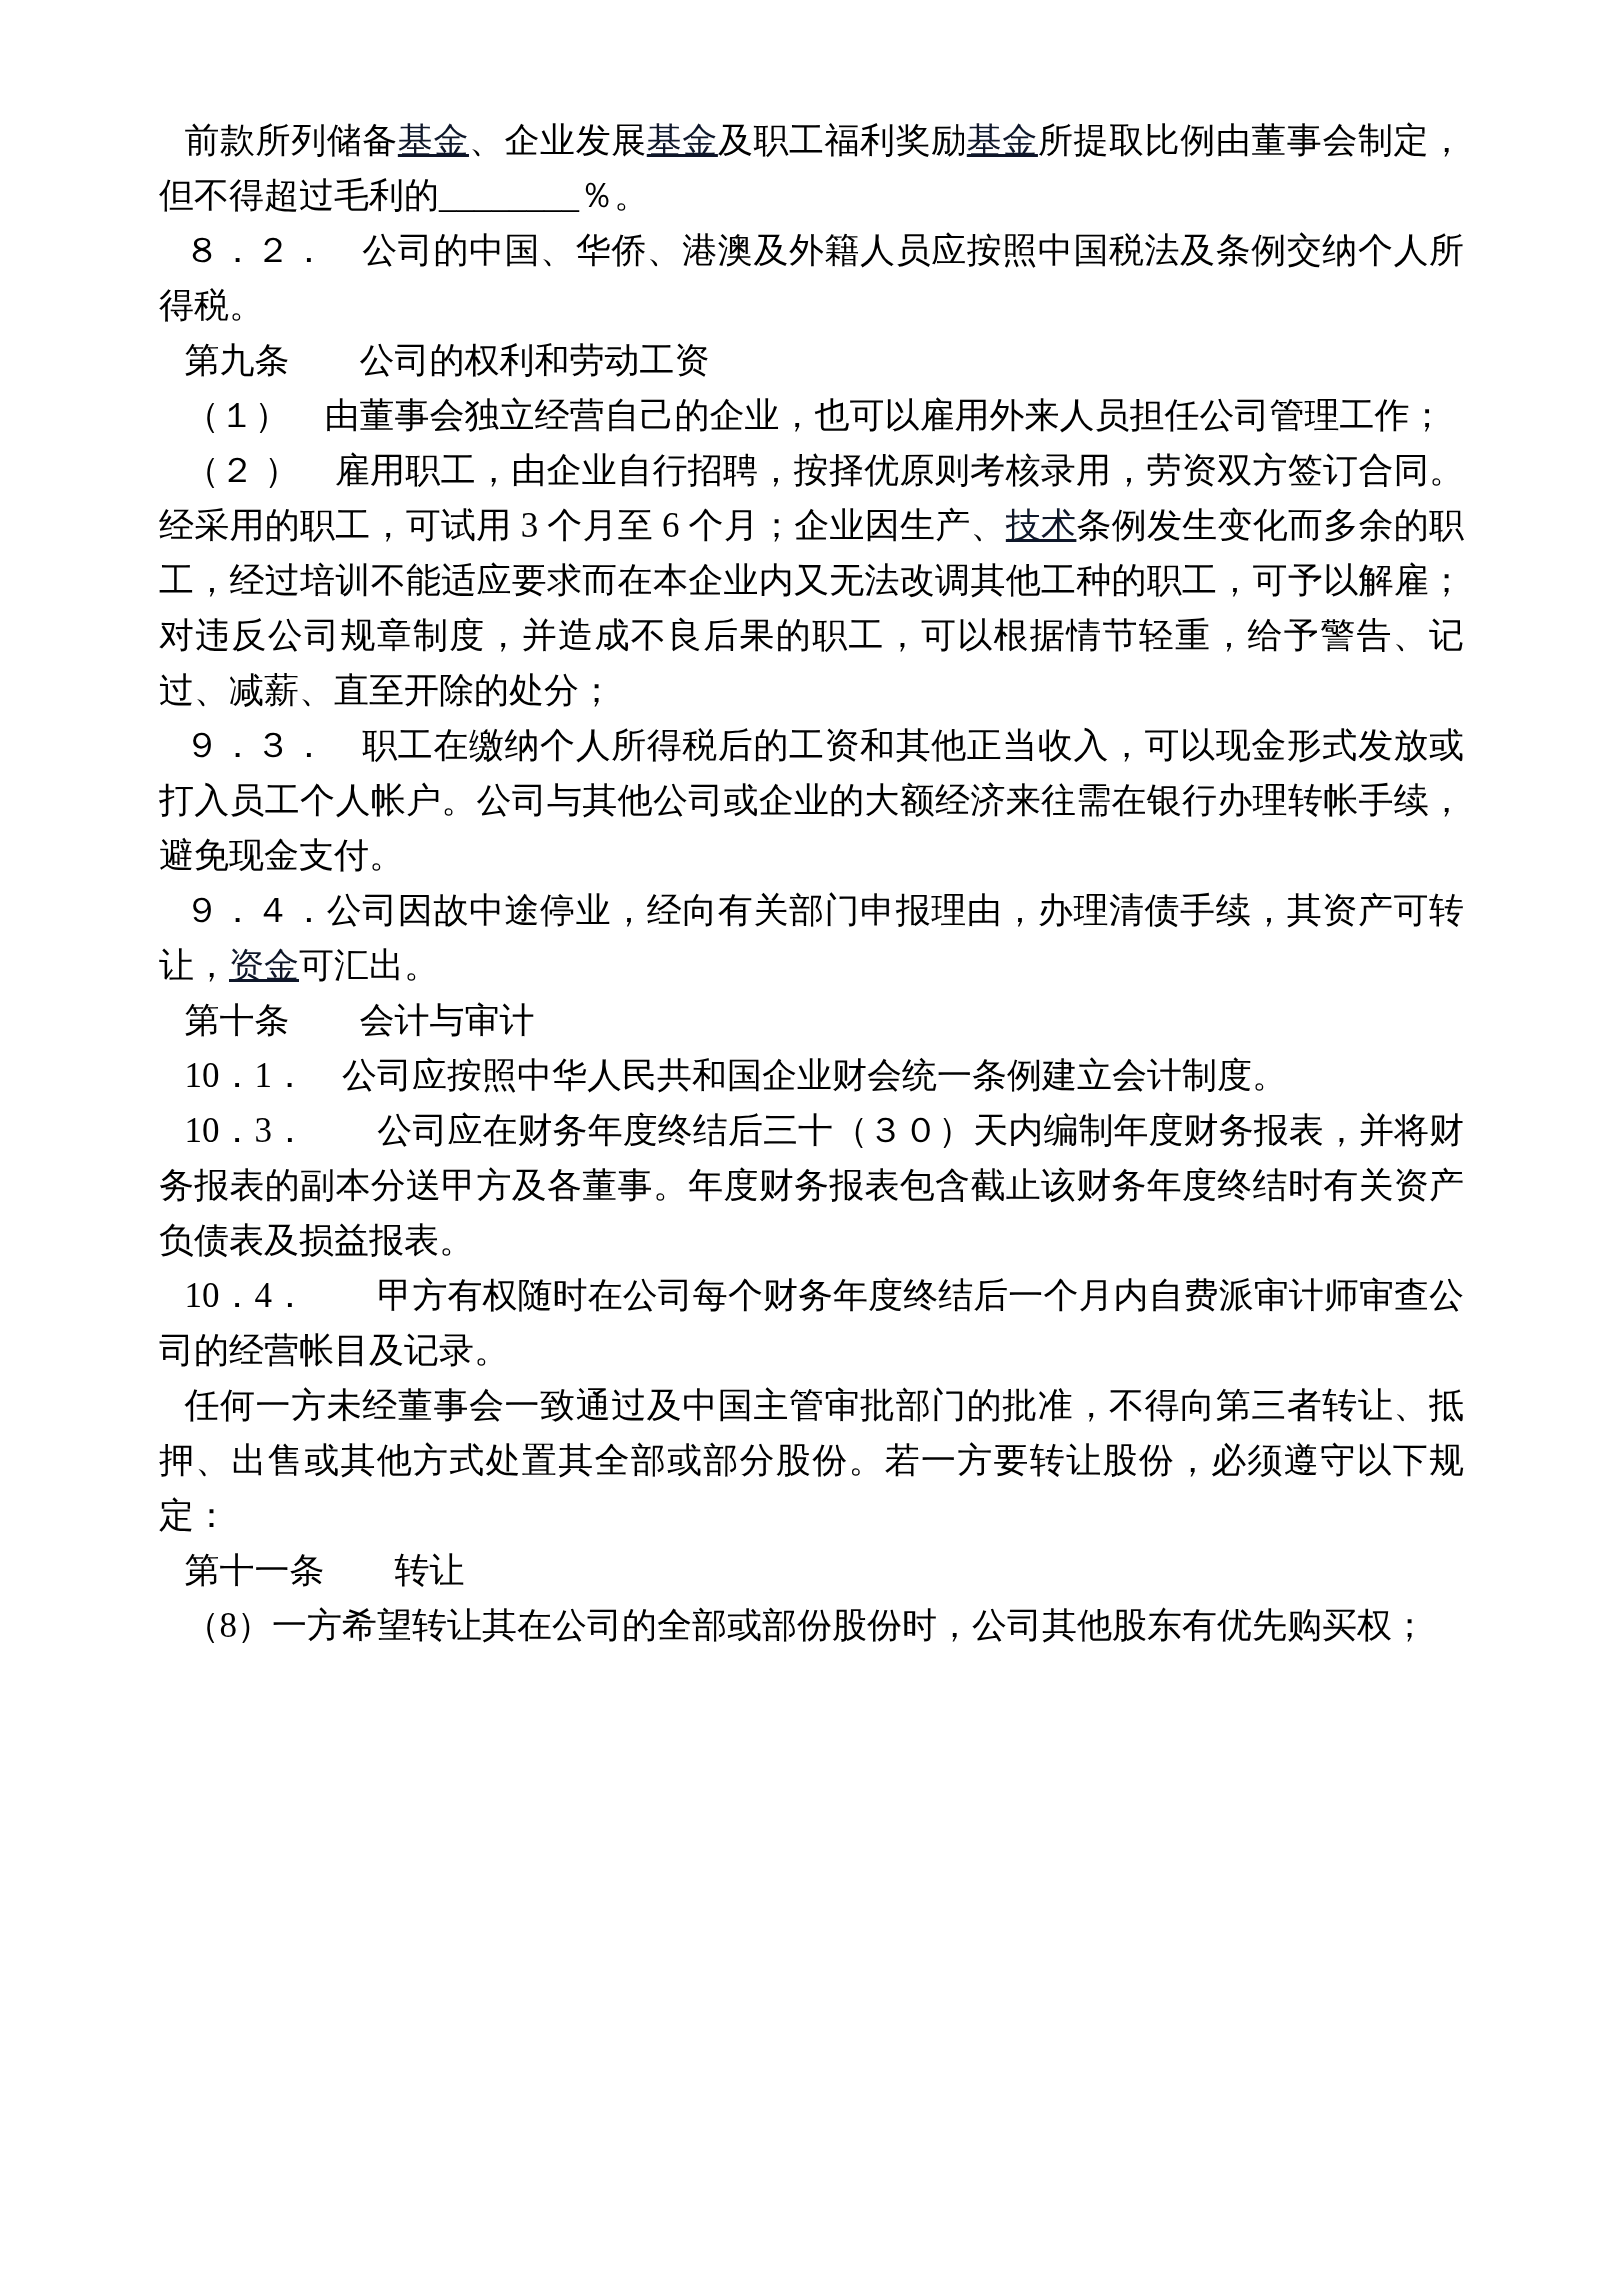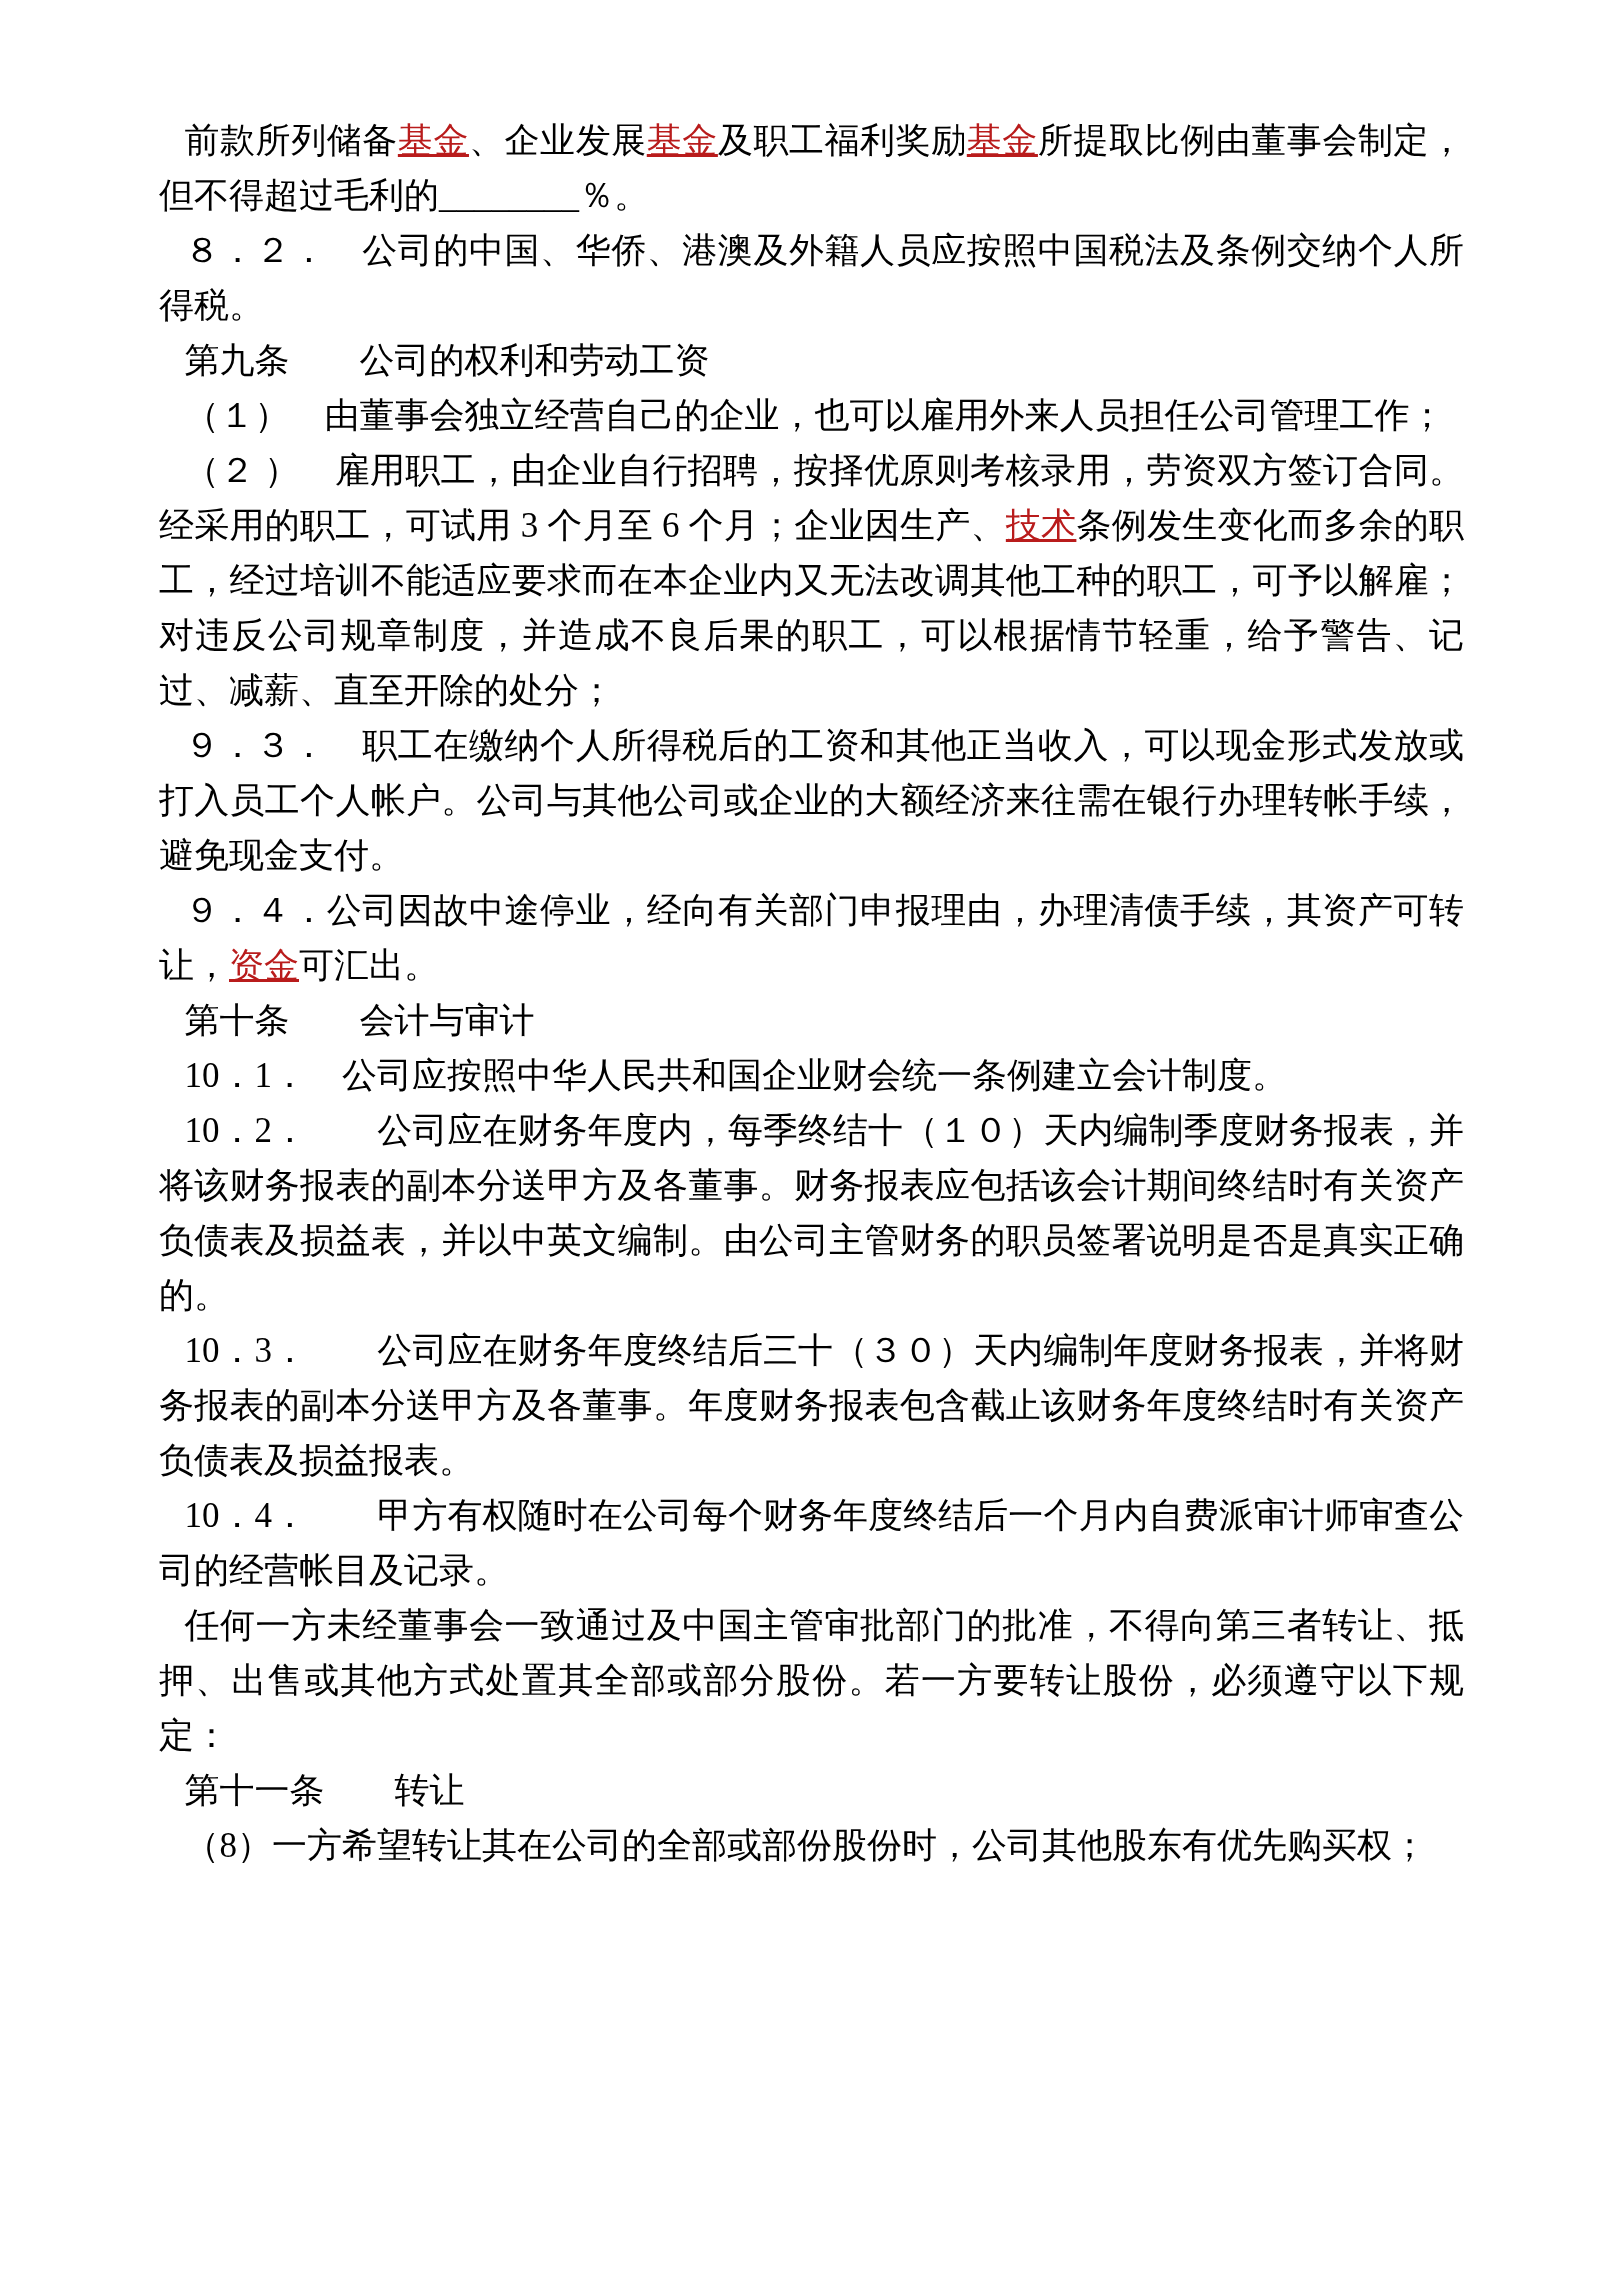--- a/index.html
+++ b/index.html
@@ -23,40 +23,39 @@
     line-height: 55px;
     color: #000000;
   }
   .doc p.para {
     margin: 0;
     padding: 0;
     text-indent: 25.5px;
     text-align: justify;
   }
   a.doclink {
-    color: #b91c1c;
+    color: #0f172a;
     text-decoration: underline;
     cursor: pointer;
   }
 </style>
 </head>
 <body>
 
 <div class="page">
   <div class="doc">
       <p class="para"><span>前款所列储备</span><a class="doclink" href="#">基金</a><span>、企业发展</span><a class="doclink" href="#">基金</a><span>及职工福利奖励</span><a class="doclink" href="#">基金</a><span>所提取比例由董事会制定，但不得超过毛利的________％。</span></p>
       <p class="para"><span>８．２．　公司的中国、华侨、港澳及外籍人员应按照中国税法及条例交纳个人所得税。</span></p>
       <p class="para"><span>第九条　　公司的权利和劳动工资</span></p>
       <p class="para"><span>（１）　由董事会独立经营自己的企业，也可以雇用外来人员担任公司管理工作；</span></p>
       <p class="para"><span>（２ ）　雇用职工，由企业自行招聘，按择优原则考核录用，劳资双方签订合同。经采用的职工，可试用 3 个月至 6 个月；企业因生产、</span><a class="doclink" href="#">技术</a><span>条例发生变化而多余的职工，经过培训不能适应要求而在本企业内又无法改调其他工种的职工，可予以解雇；对违反公司规章制度，并造成不良后果的职工，可以根据情节轻重，给予警告、记过、减薪、直至开除的处分；</span></p>
       <p class="para"><span>９．３．　职工在缴纳个人所得税后的工资和其他正当收入，可以现金形式发放或打入员工个人帐户。公司与其他公司或企业的大额经济来往需在银行办理转帐手续，避免现金支付。</span></p>
       <p class="para"><span>９．４．公司因故中途停业，经向有关部门申报理由，办理清债手续，其资产可转让，</span><a class="doclink" href="#">资金</a><span>可汇出。</span></p>
       <p class="para"><span>第十条　　会计与审计</span></p>
       <p class="para"><span>10．1．　公司应按照中华人民共和国企业财会统一条例建立会计制度。</span></p>
-      <p class="para"><span>10．2．　　公司应在财务年度内，每季终结十（１０）天内编制季度财务报表，并将该财务报表的副本分送甲方及各董事。财务报表应包括该会计期间终结时有关资产负债表及损益表，并以中英文编制。由公司主管财务的职员签署说明是否是真实正确的。</span></p>
       <p class="para"><span>10．3．　　公司应在财务年度终结后三十（３０）天内编制年度财务报表，并将财务报表的副本分送甲方及各董事。年度财务报表包含截止该财务年度终结时有关资产负债表及损益报表。</span></p>
       <p class="para"><span>10．4．　　甲方有权随时在公司每个财务年度终结后一个月内自费派审计师审查公司的经营帐目及记录。</span></p>
       <p class="para"><span>任何一方未经董事会一致通过及中国主管审批部门的批准，不得向第三者转让、抵押、出售或其他方式处置其全部或部分股份。若一方要转让股份，必须遵守以下规定：</span></p>
       <p class="para"><span>第十一条　　转让</span></p>
       <p class="para"><span>（8）一方希望转让其在公司的全部或部份股份时，公司其他股东有优先购买权；</span></p>
     </div>
 </div>
 
 
 </body></html>

